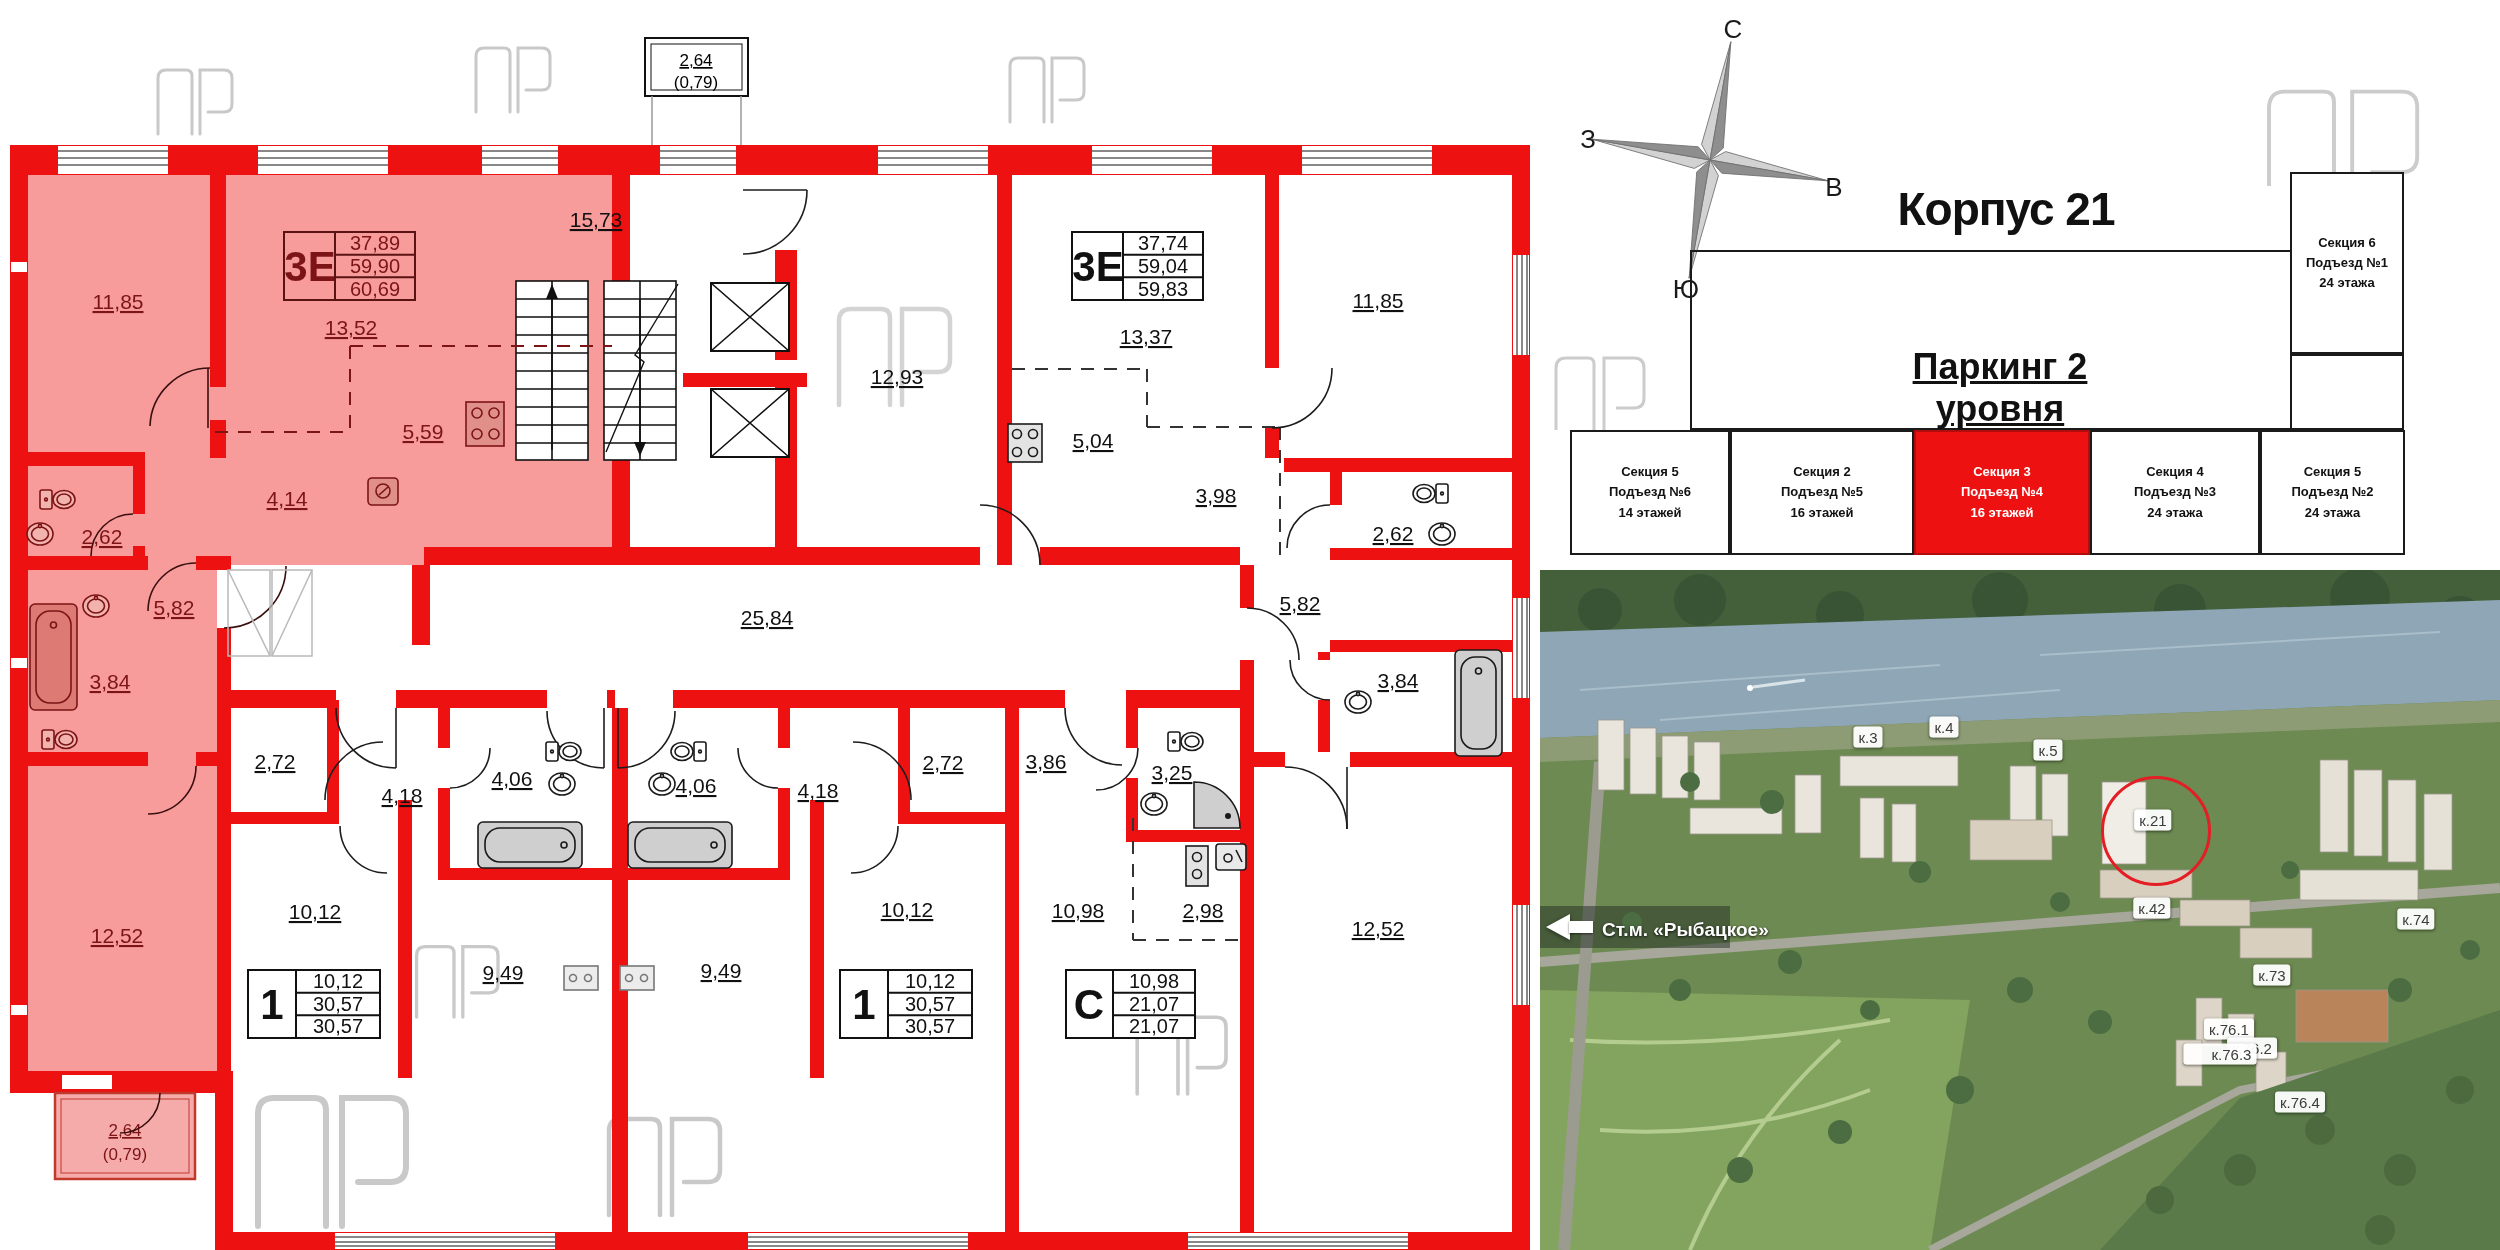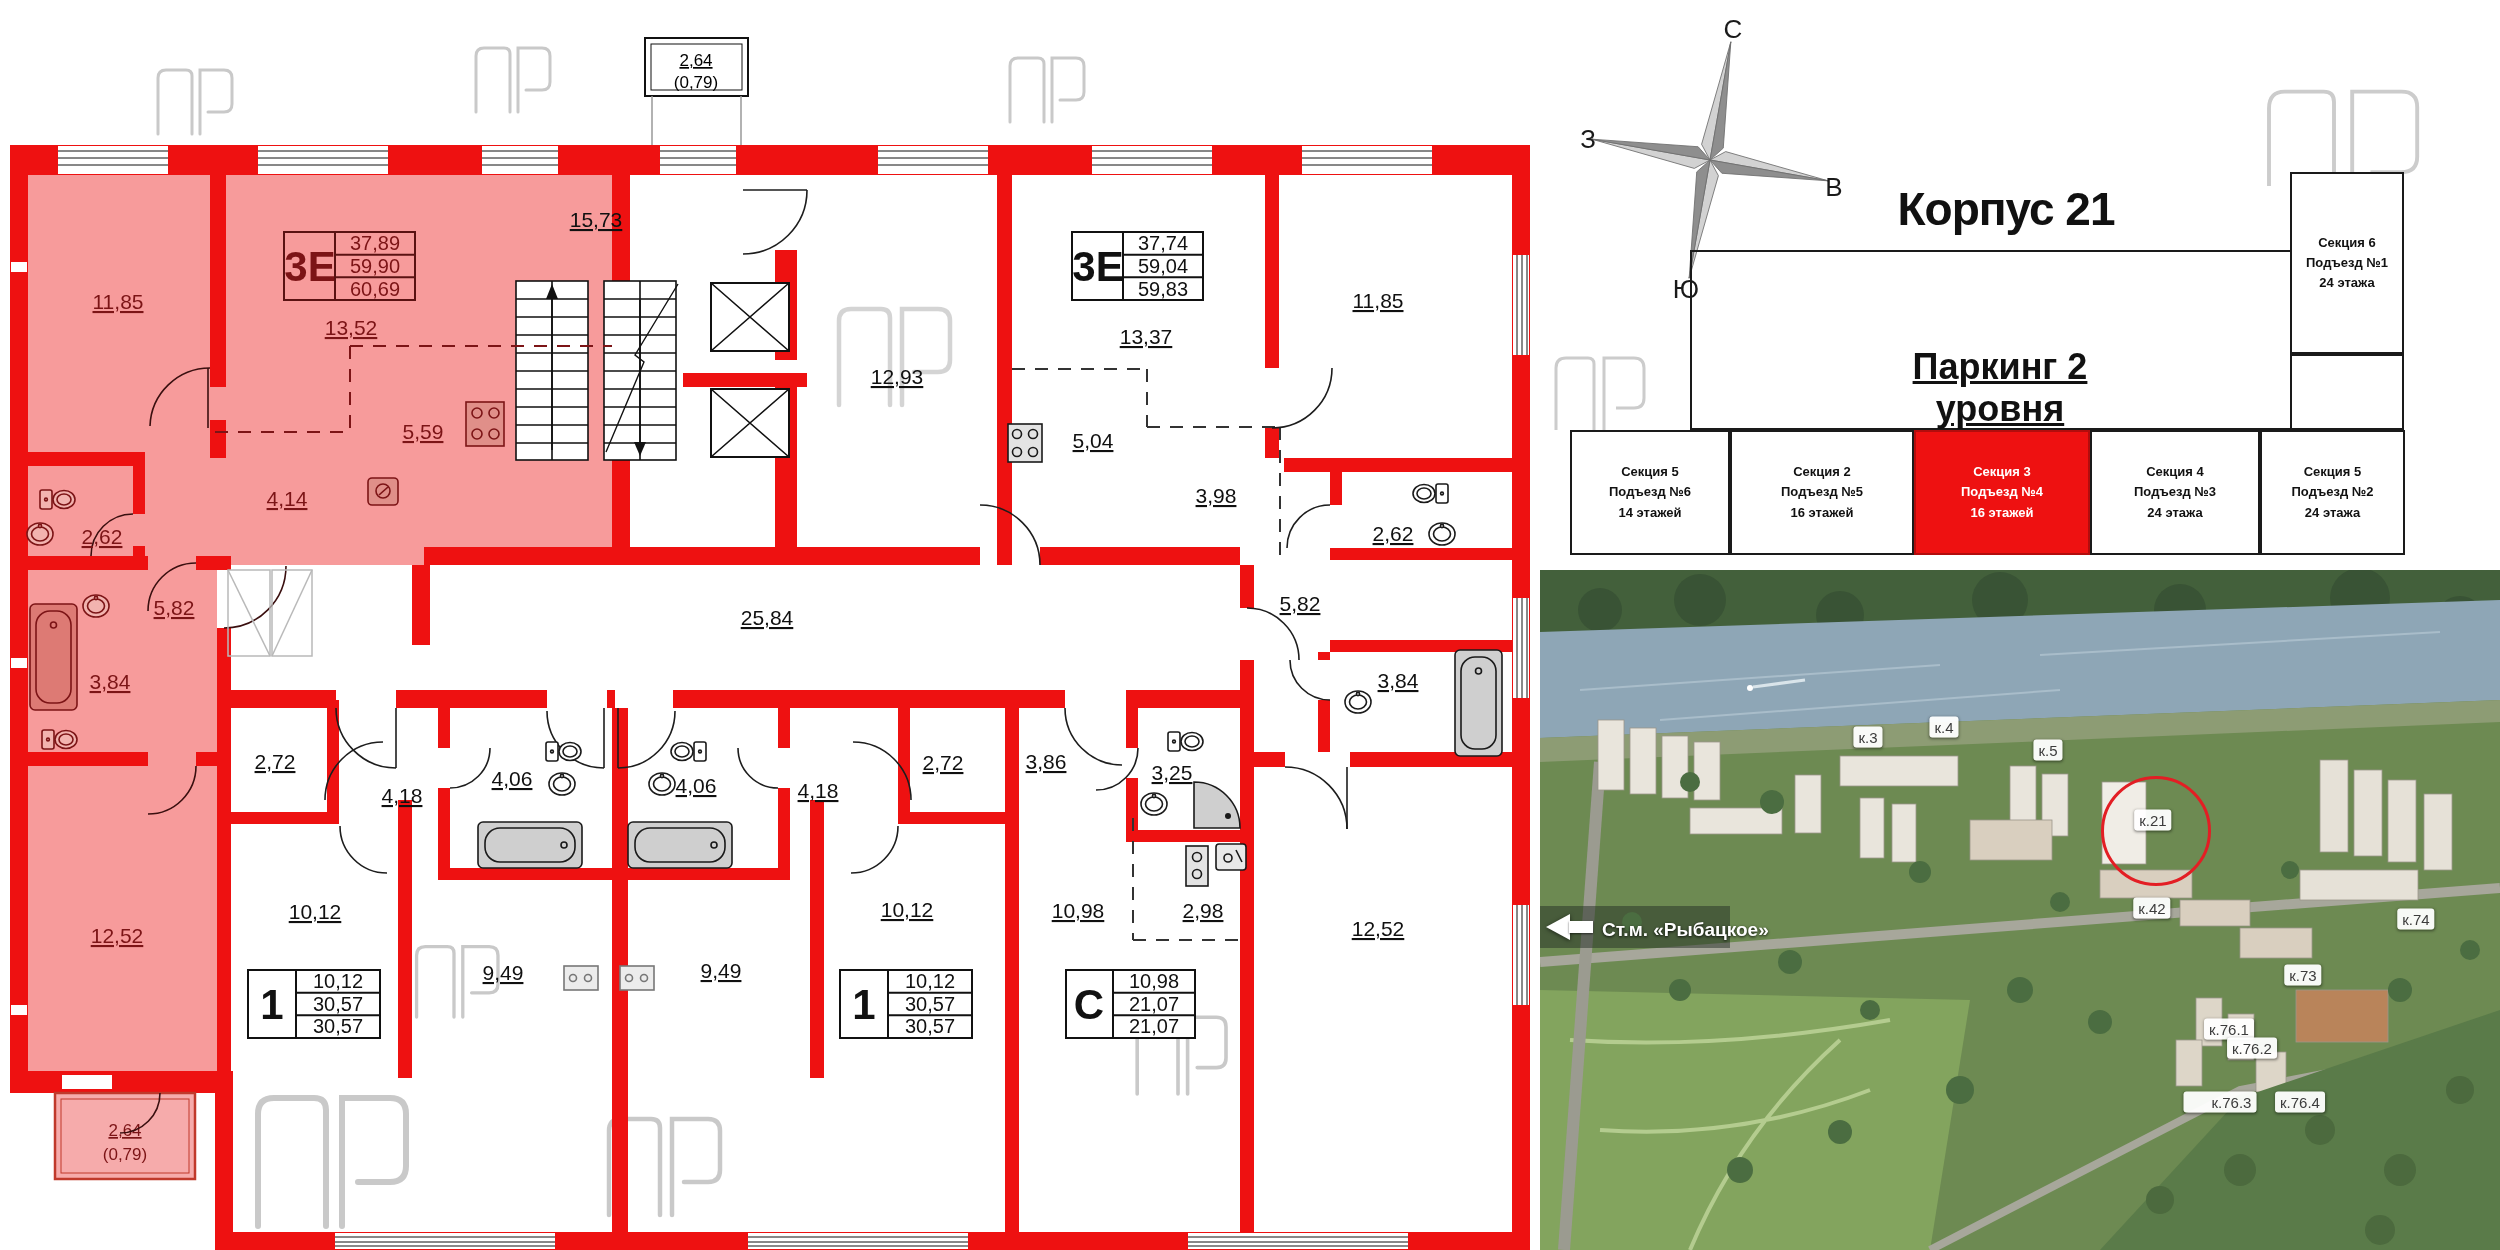--- a/index.html
+++ b/index.html
@@ -598,25 +598,25 @@
           <circle cx="840" cy="660" r="15"></circle>
         </g>
   </svg>
 
   <div class="circle21" style="left:561px;top:206px;"></div>
   <span class="pill" style="left:328px;top:167px;">к.3</span>
   <span class="pill" style="left:404px;top:157px;">к.4</span>
   <span class="pill" style="left:508px;top:180px;">к.5</span>
   <span class="pill" style="left:613px;top:250px;">к.21</span>
   <span class="pill" style="left:612px;top:338px;">к.42</span>
-  <span class="pill" style="left:732px;top:405px;margin-left:31px;">к.73</span>
+  <span class="pill" style="left:732px;top:405px;">к.73</span>
   <span class="pill" style="left:876px;top:349px;">к.74</span>
   <span class="pill" style="left:689px;top:459px;">к.76.1</span>
   <span class="pill" style="left:712px;top:478px;">к.76.2</span>
-  <span class="pill" style="left:680px;top:532px;padding-left:28px;">к.76.3</span>
+  <span class="pill" style="left:680px;top:484px;padding-left:28px;">к.76.3</span>
   <span class="pill" style="left:760px;top:532px;">к.76.4</span>
 
   <div class="mArrow" style="left:6px;top:344px;"></div>
   <div class="mArrowBar" style="left:29px;top:351px;width:24px;height:12px;"></div>
   <span class="metroTxt" style="left:62px;top:349px;">Ст.м. «Рыбацкое»</span>
 </div>
 
 </div>
 
 </body></html>

